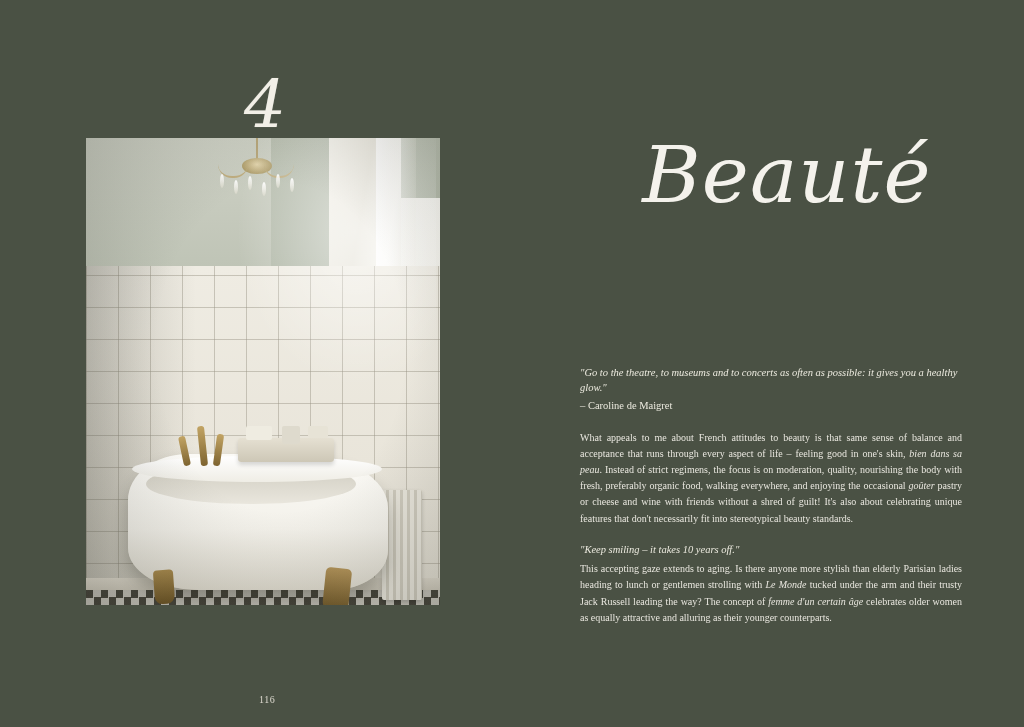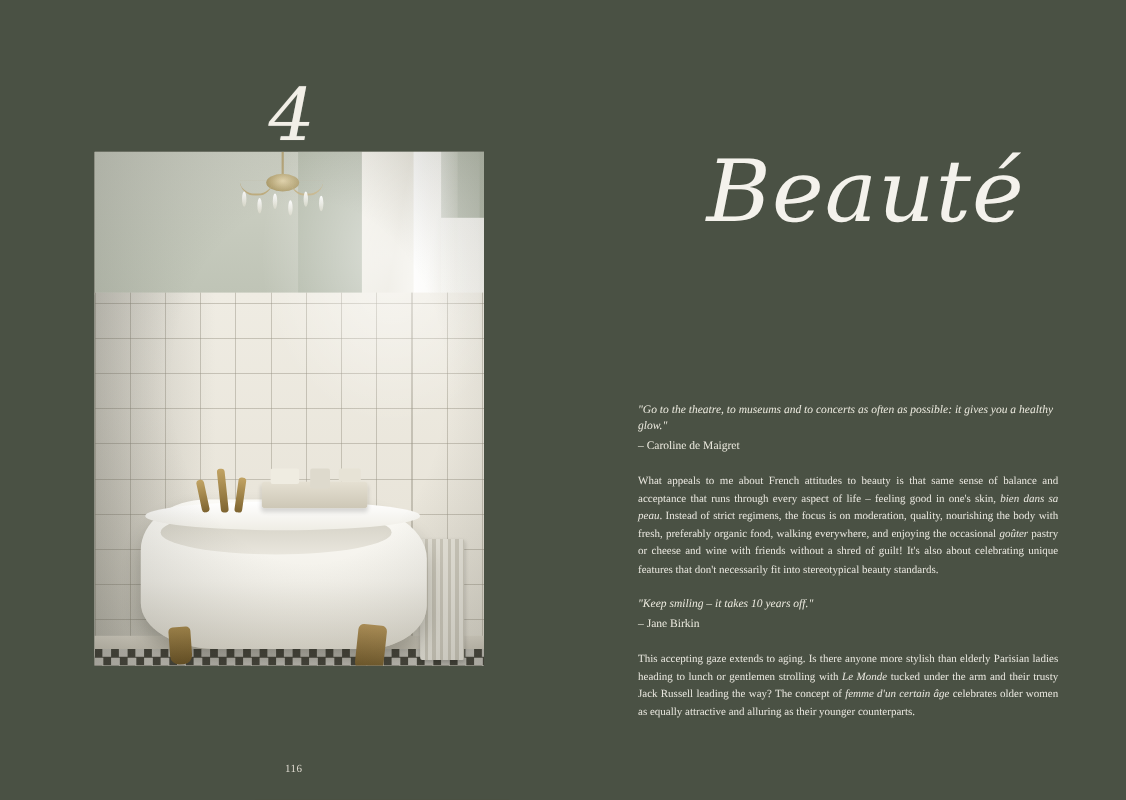--- a/index.html
+++ b/index.html
@@ -314,21 +314,20 @@
     <div class="chapter-title">Beauté</div>
 
     <div class="body-col">
 
       <p class="quote">"Go to the theatre, to museums and to concerts as often as possible: it gives you a healthy glow."</p>
       <p class="attrib">– Caroline de Maigret</p>
 
       <p class="para"><span>What appeals to me about French attitudes to beauty is that same sense of balance and acceptance that runs through every aspect of life – feeling good in one's skin, </span><em>bien dans sa peau</em><span>. Instead of strict regimens, the focus is on moderation, quality, nourishing the body with fresh, preferably organic food, walking everywhere, and enjoying the occasional </span><em>goûter</em><span> pastry or cheese and wine with friends without a shred of guilt! It's also about celebrating unique features that don't necessarily fit into stereotypical beauty standards.</span></p>
 
       <p class="quote">"Keep smiling – it takes 10 years off."</p>
-      <p class="attrib">– Jane Birkin</p>
 
       <p class="para last"><span>This accepting gaze extends to aging. Is there anyone more stylish than elderly Parisian ladies heading to lunch or gentlemen strolling with </span><em>Le Monde</em><span> tucked under the arm and their trusty Jack Russell leading the way? The concept of </span><em>femme d'un certain âge</em><span> celebrates older women as equally attractive and alluring as their younger counterparts.</span></p>
 
     </div>
 
   </div>
 
 </div>
 
 </body></html>

